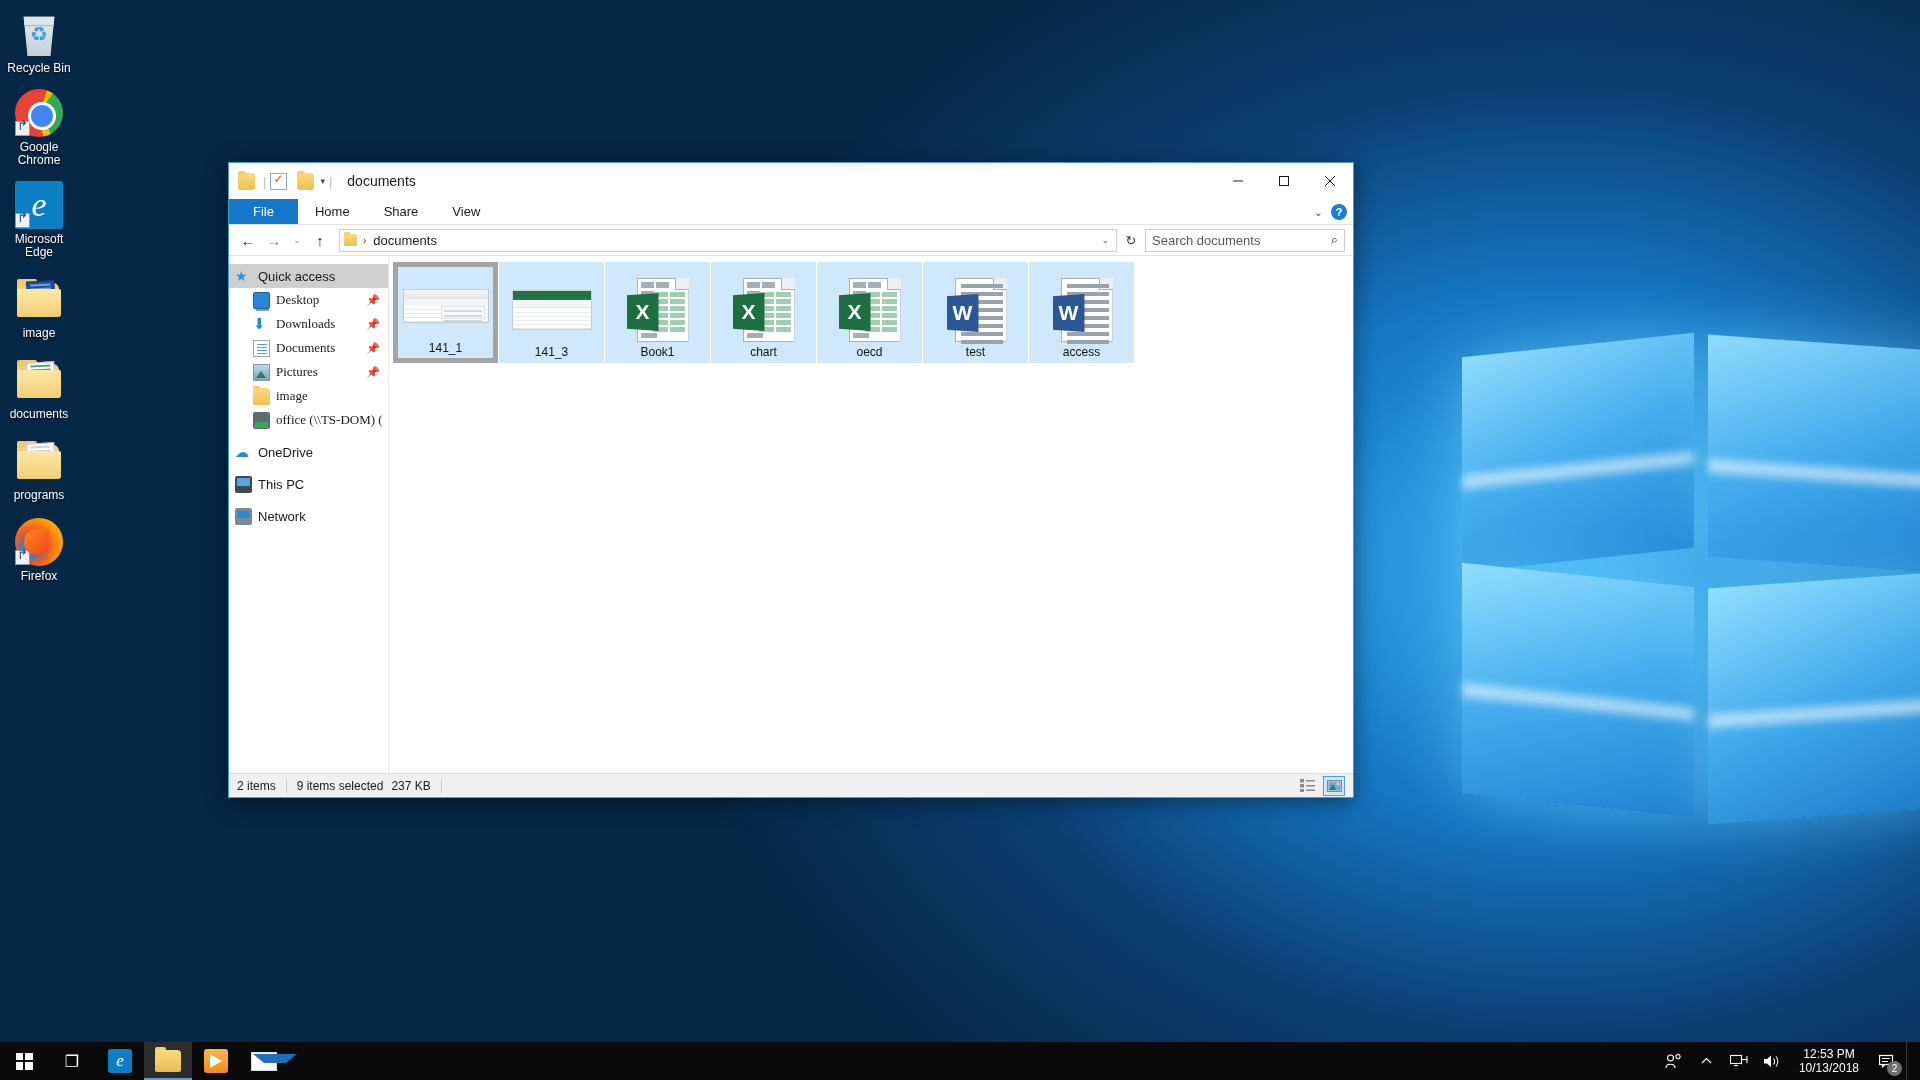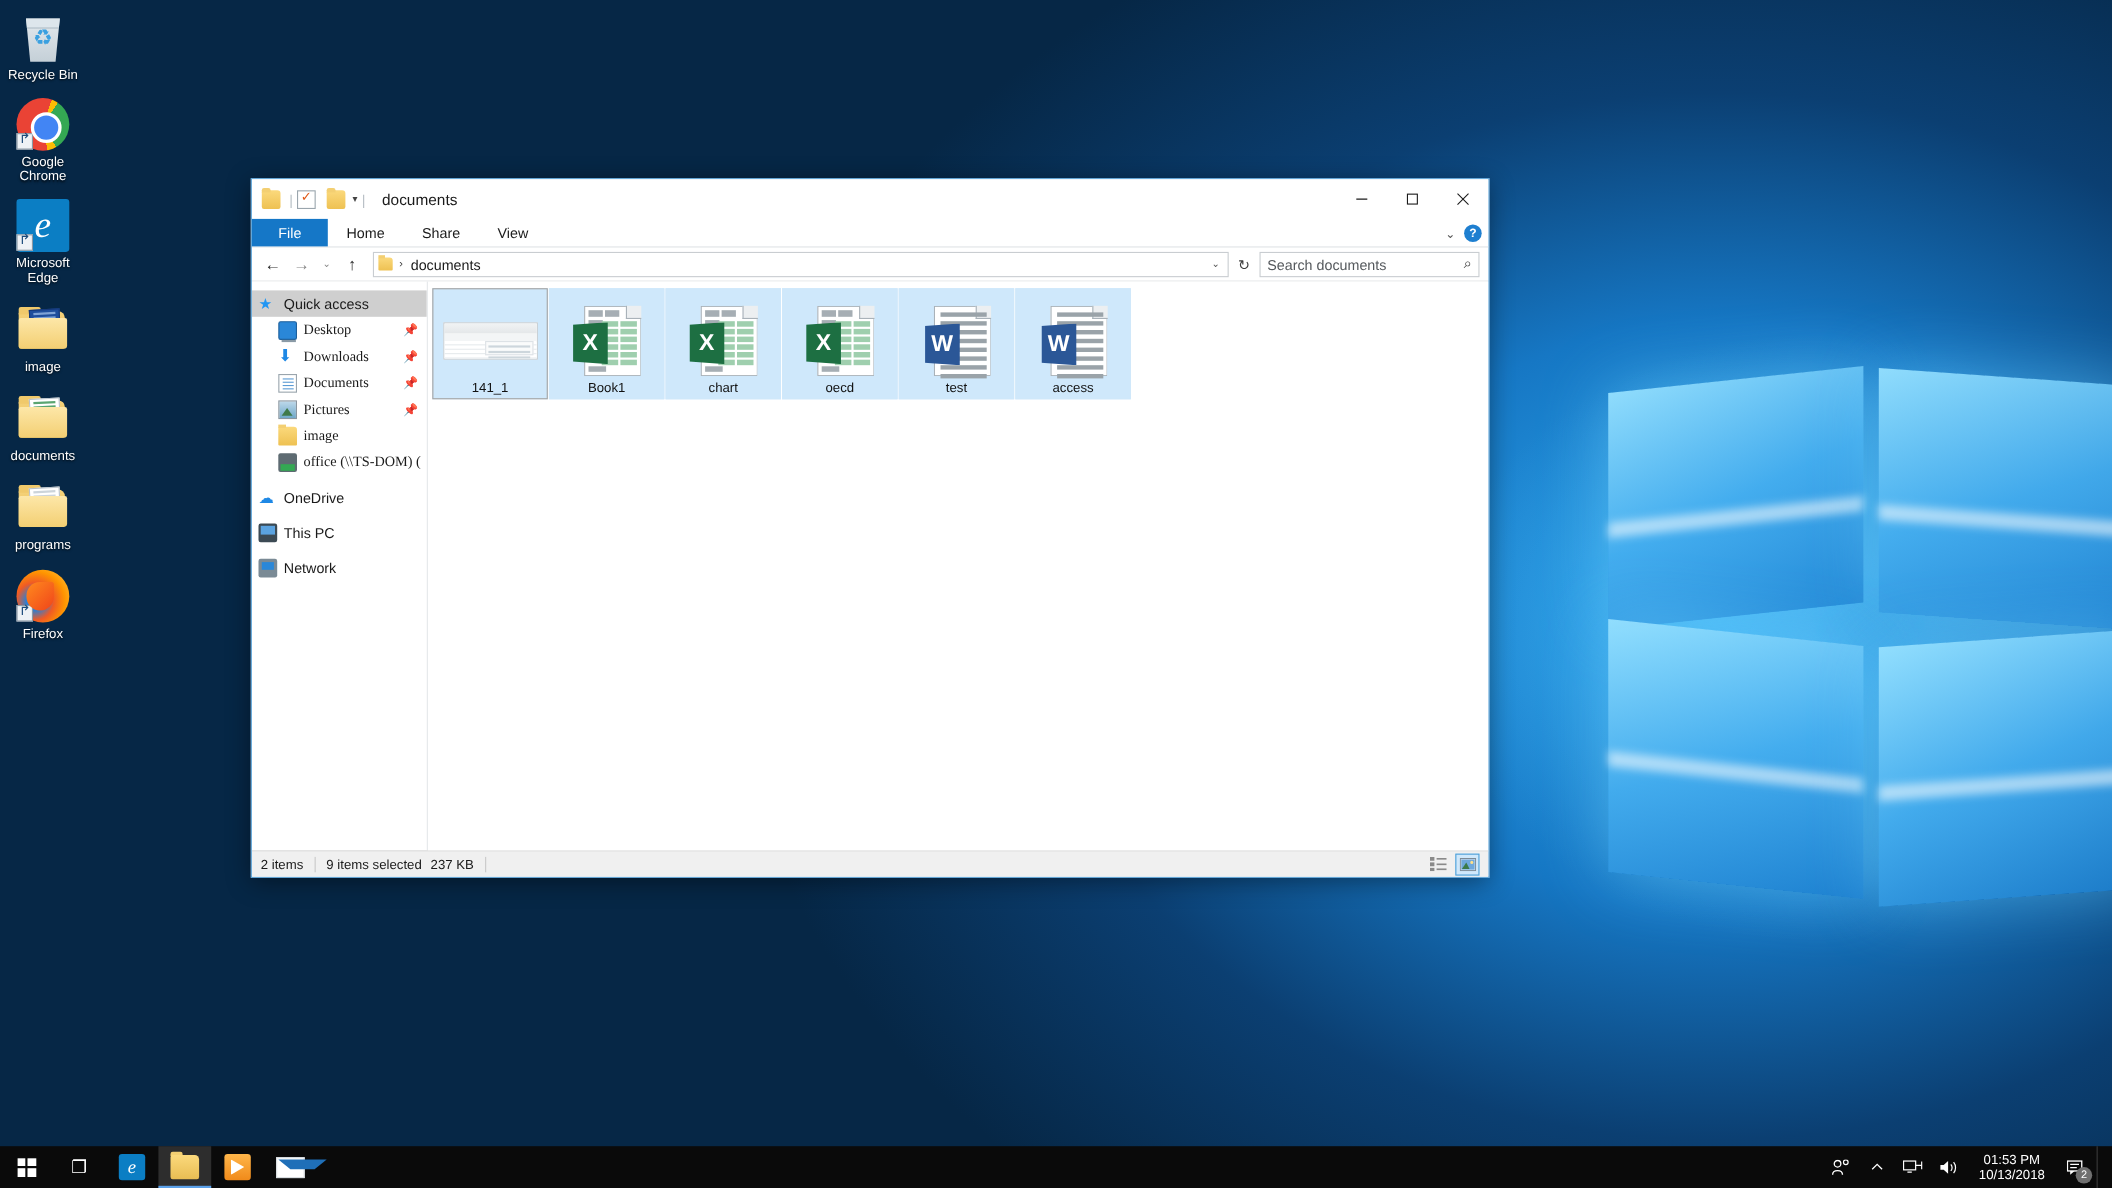--- a/index.html
+++ b/index.html
@@ -232,21 +232,21 @@
   .ni-net { background:#7a8a95; border-radius:2px; }
   .ni-net::after { content:""; position:absolute; left:3px; top:3px; width:11px; height:7px; background:#2a87d8; }
 
   #content { flex:1; background:#ffffff; position:relative; overflow:hidden; padding:6px 0 0 4px; }
   #filegrid { display:flex; flex-wrap:wrap; align-content:flex-start; gap:1px; }
   .file-item {
     width:105px; height:101px; background:#cfe8fb; border:1px solid #cfe8fb;
     display:flex; flex-direction:column; align-items:center; justify-content:flex-end;
     padding-bottom:3px;
   }
-  .file-item.focused { border:1px solid #a3a3a3; background:#cfe8fb; }
+  .file-item.focused { border:5px solid #a3a3a3; background:#cfe8fb; }
   .file-thumb { width:86px; height:70px; display:flex; align-items:center; justify-content:center; }
   .file-label { font-size:12px; color:#111; line-height:14px; }
 
   
   .xl-icon, .wd-icon { position:relative; width:62px; height:68px; }
   .doc-sheet {
     position:absolute; left:10px; top:2px; width:52px; height:64px;
     background:#fff; border:1px solid #a9b2b9;
     clip-path: polygon(0 0, 74% 0, 100% 17%, 100% 100%, 0 100%);
   }
@@ -556,20 +556,36 @@
                   <i></i>
                   <i></i>
                   <i></i>
                 </div>
             </div>
           </div>
           <div class="file-label">141_1</div>
         </div>
 
 
+        <div class="file-item">
+          <div class="file-thumb">
+            <div class="shot wide" style="width:80px;height:40px;">
+              <div class="shot-ribbon"></div>
+              <div class="shot-toolbar"></div>
+              <div class="shot-rows">
+                  <i></i>
+                  <i></i>
+                  <i></i>
+                  <i></i>
+                  <i></i>
+                </div>
+            </div>
+          </div>
+          <div class="file-label">141_3</div>
+        </div>
 
         <div class="file-item">
           <div class="file-thumb">
             <div class="xl-icon">
               <span class="doc-sheet"></span>
                 <span class="doc-fold"></span>
               <span class="xl-head">
                   <span></span>
                   <span></span>
                 </span>
@@ -821,21 +837,21 @@
       </svg>
     </div>
     <div class="tray-ico" style="padding:0 8px;">
       <svg width="18" height="15" viewBox="0 0 18 15">
         <polygon points="1,5 4,5 8,1.5 8,13 4,9.5 1,9.5" fill="#fff"></polygon>
         <path d="M10.5 4.5 A5 5 0 0 1 10.5 10.5" fill="none" stroke="#fff" stroke-width="1.1"></path>
         <path d="M13 2.5 A8 8 0 0 1 13 12.5" fill="none" stroke="#fff" stroke-width="1.1"></path>
       </svg>
     </div>
     <div id="clock">
-      <div>01:53 PM</div>
+      <div>12:53 PM</div>
       <div>10/13/2018</div>
     </div>
     <div id="notif">
       <svg width="17" height="15" viewBox="0 0 17 15">
         <rect x="0.5" y="1.5" width="13" height="9" fill="none" stroke="#fff" stroke-width="1.2"></rect>
         <line x1="3" y1="4.5" x2="11" y2="4.5" stroke="#fff" stroke-width="1"></line>
         <line x1="3" y1="7.5" x2="9" y2="7.5" stroke="#fff" stroke-width="1"></line>
         <polygon points="3,10.5 3,14 7,10.5" fill="#fff"></polygon>
       </svg>
       <span class="badge">2</span>

